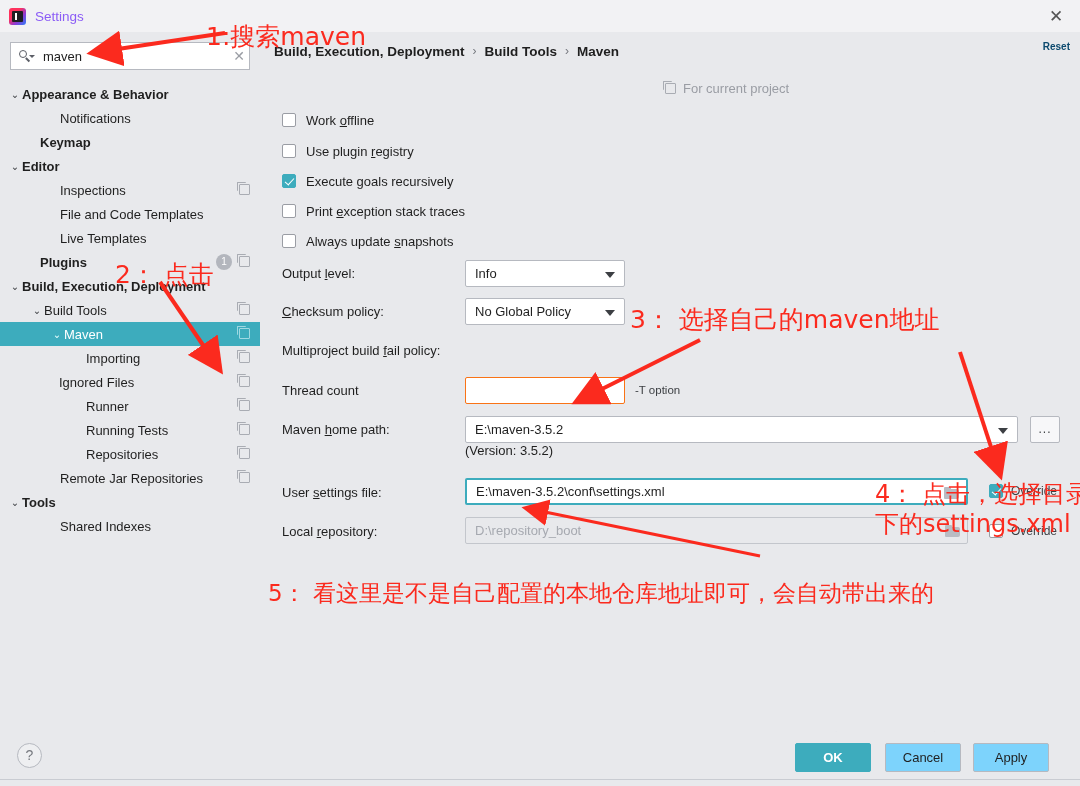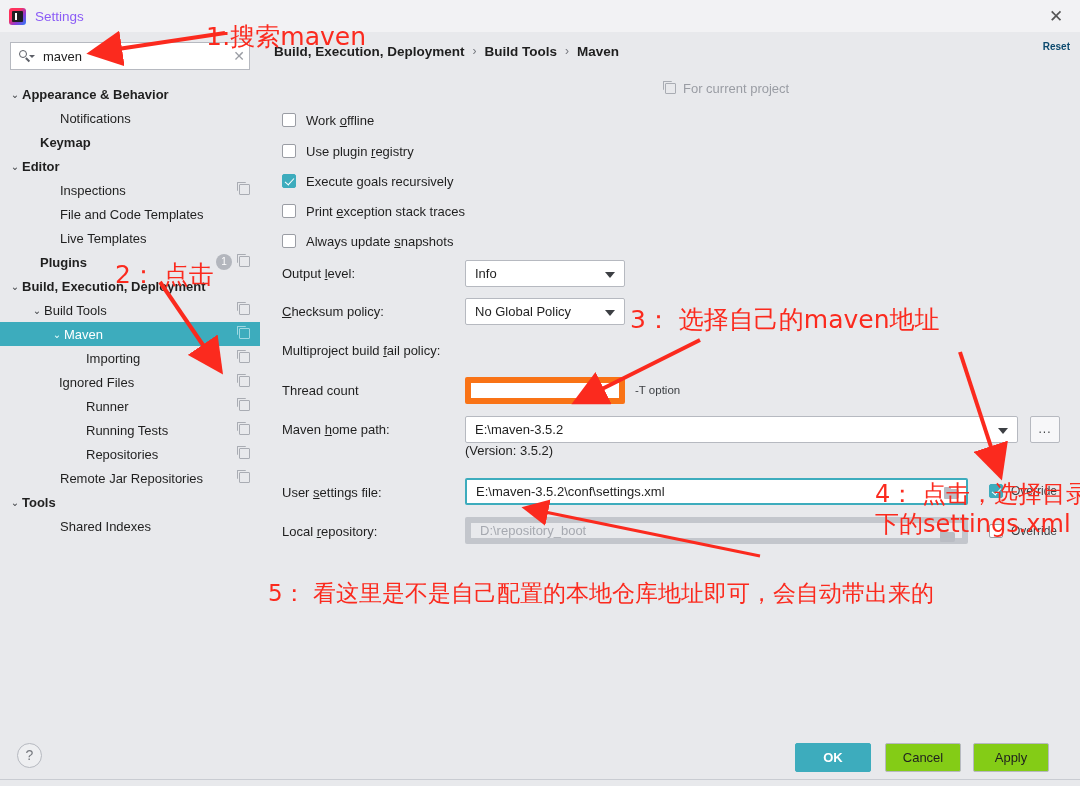--- a/index.html
+++ b/index.html
@@ -147,21 +147,21 @@
     position:absolute; height:27px; background:#fff; border:1px solid #b6b9c0;
     display:flex; align-items:center; border-radius:2px;
   }
   .combo span{ margin-left:9px; font-size:13px; color:#1f1f1f; }
   .combo .arr{
     position:absolute; right:9px; top:11px; width:0;height:0;
     border-left:5px solid transparent;border-right:5px solid transparent;
     border-top:6px solid #3c3f43;
   }
   .tfield{
-    position:absolute; height:27px; background:#fff; border:6px solid #f97316;
+    position:absolute; height:27px; background:#fff; border:1px solid #f97316;
     display:flex; align-items:center; border-radius:2px;
   }
   .tfield span{ margin-left:9px; font-size:13px; color:#1f1f1f; }
   .tfield.focus{ border:2px solid #3dacbd; }
   .tfield.dis{ background:#e8e9ec; border-color:#c3c6cc; }
   .tfield.dis span{ color:#a6a9b0; }
   .folder{
     position:absolute; right:7px; top:7px; width:15px; height:12px;
   }
   .folder i{
@@ -186,21 +186,21 @@
   .bottom{
     position:absolute; left:0; top:732px; width:1080px; height:54px; background:#e8e9ec;
   }
   .helpbtn{
     position:absolute; left:17px; top:11px; width:25px;height:25px;border-radius:50%;
     border:1.3px solid #b6b9c0; color:#76797f; font-size:14px; text-align:center;
     line-height:23px; background:#eeeff1;
   }
   .btn{
     position:absolute; top:11px; height:29px; width:76px; border-radius:2px;
-    border:1px solid #b6b9c0; background:#84cc16; color:#1f1f1f;
+    border:1px solid #b6b9c0; background:#7dd3fc; color:#1f1f1f;
     font-size:13px; text-align:center; line-height:27px;
   }
   .btn.primary{ background:#3dacbd; border-color:#3dacbd; color:#fff; font-weight:bold; }
   .sep-line{ position:absolute; left:0; top:779px; width:1080px; height:1px; background:#c9ccd2; }
 
   
   .ann{
     position:absolute; color:#fb2a1e; font-family:"DejaVu Sans", sans-serif;
     white-space:pre; pointer-events:none;
   }

